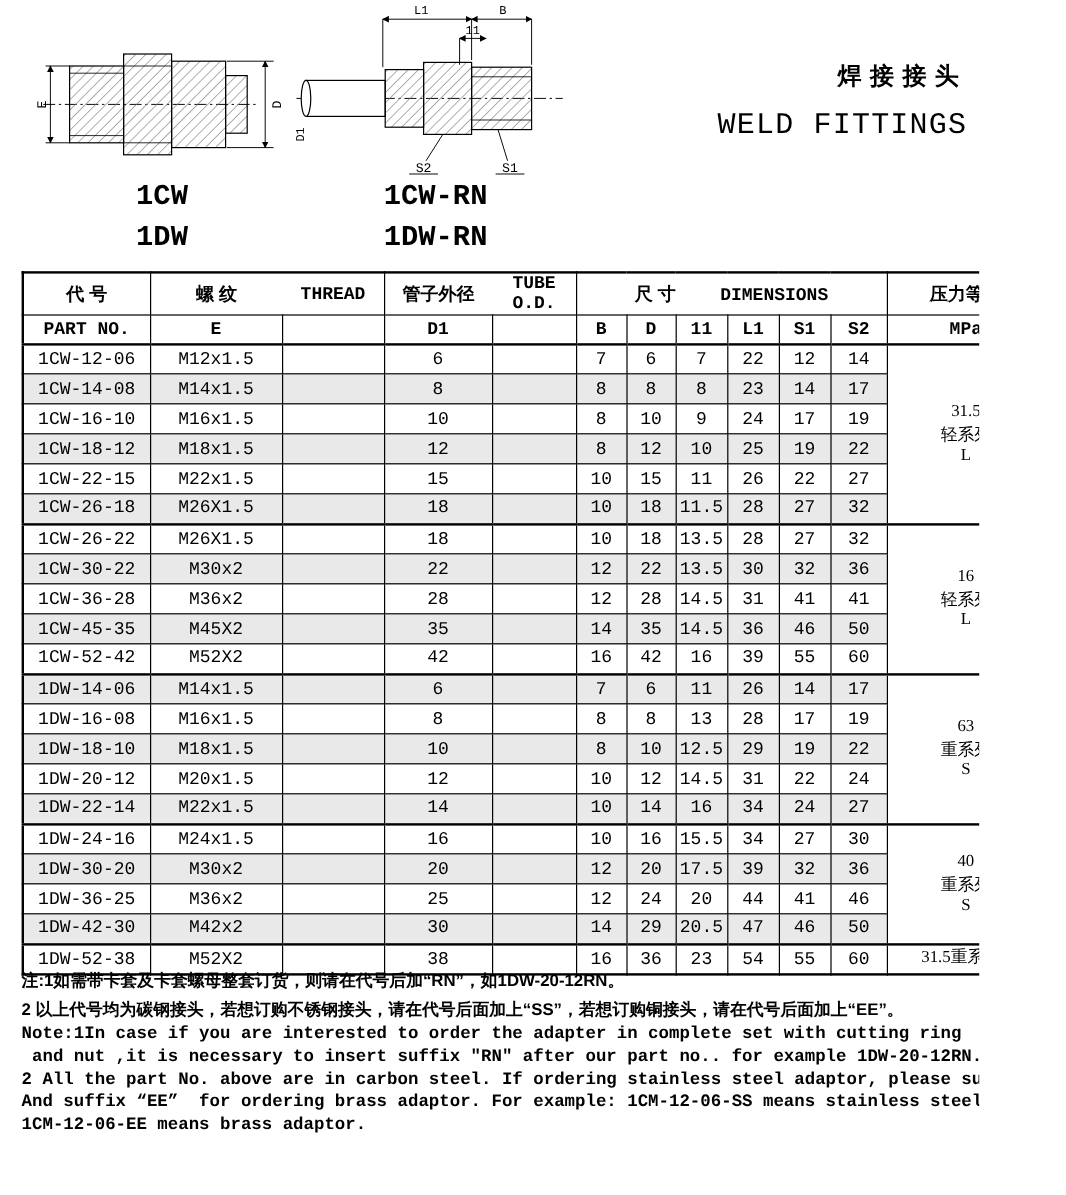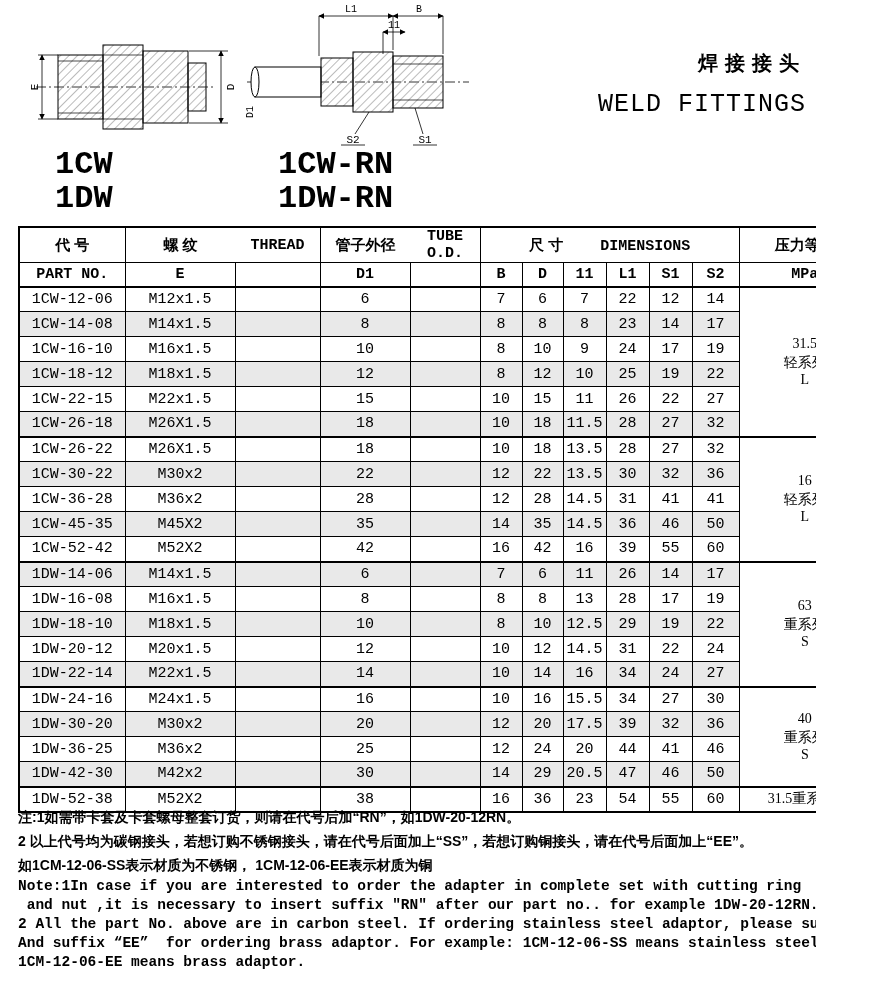--- a/index.html
+++ b/index.html
@@ -6,22 +6,22 @@
   html,body { background:#ffffff; }
   .page {
     position:relative; width:816px; height:996px; background:#fff; color:#000;
     font-family:"Liberation Sans", sans-serif; overflow:hidden;
   }
   .fig { position:absolute; }
   .fig-left { left:28px; top:28px; }
   .fig-right { left:243px; top:2px; }
   svg text { font-family:"Liberation Mono", monospace; fill:#000; }
 
-  .captions { position:absolute; text-align:left; font-family:"Liberation Mono", monospace;
-              font-weight:bold; font-size:32px; line-height:34px; }
+  .captions { position:absolute; text-align:center; font-family:"Liberation Mono", monospace;
+              font-weight:bold; font-size:24px; line-height:34px; }
   .captions-left { left:55px; top:148px; width:160px; }
   .captions-right { left:278px; top:148px; width:170px; }
 
   .title-block { position:absolute; left:566px; top:50px; width:240px; text-align:right; }
   .title-zh { font-size:20px; font-weight:bold; letter-spacing:7px; }
   .title-en { margin-top:13px; font-size:25px; font-weight:normal; letter-spacing:1px;
               font-family:"Liberation Mono", monospace; }
 
   .table-wrap { position:absolute; left:18px; top:226px; }
   table.fittings { border-collapse:collapse; table-layout:fixed; width:852px; border:2px solid #000; }
@@ -496,21 +496,20 @@
               <div>31.5重系列S</div>
             </td>
           </tr>
         </tbody>
     </table>
   </div>
 
   <div class="notes">
     <div class="note-zh">注:1如需带卡套及卡套螺母整套订货，则请在代号后加“RN”，如1DW-20-12RN。</div>
     <div class="note-zh">2 以上代号均为碳钢接头，若想订购不锈钢接头，请在代号后面加上“SS”，若想订购铜接头，请在代号后面加上“EE”。</div>
-    <div class="note-zh">如1CM-12-06-SS表示材质为不锈钢， 1CM-12-06-EE表示材质为铜</div>
     <div class="note-en">Note:1In case if you are interested to order the adapter in complete set with cutting ring</div>
     <div class="note-en"> and nut ,it is necessary to insert suffix "RN" after our part no.. for example 1DW-20-12RN.</div>
     <div class="note-en">2 All the part No. above are in carbon steel. If ordering stainless steel adaptor, please suffix “SS” .</div>
     <div class="note-en">And suffix “EE”  for ordering brass adaptor. For example: 1CM-12-06-SS means stainless steel adaptor.</div>
     <div class="note-en">1CM-12-06-EE means brass adaptor.</div>
   </div>
 
 </div>
 
 </body></html>

